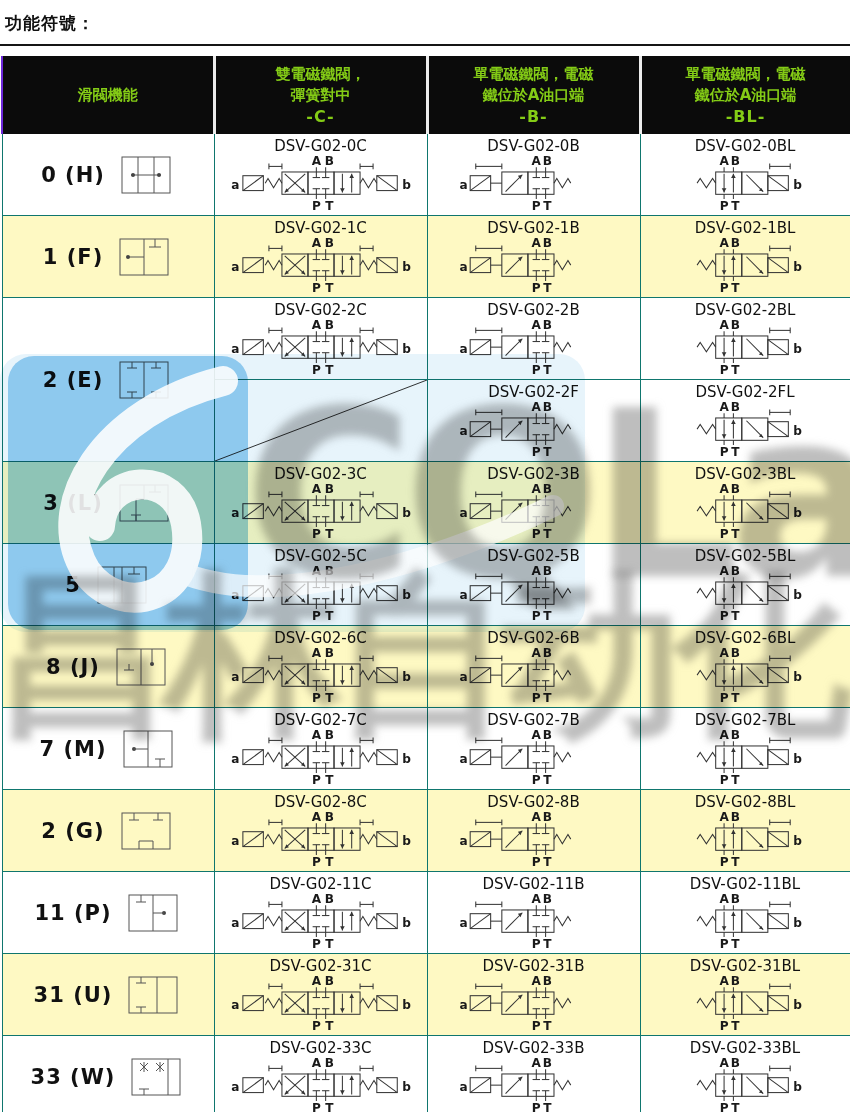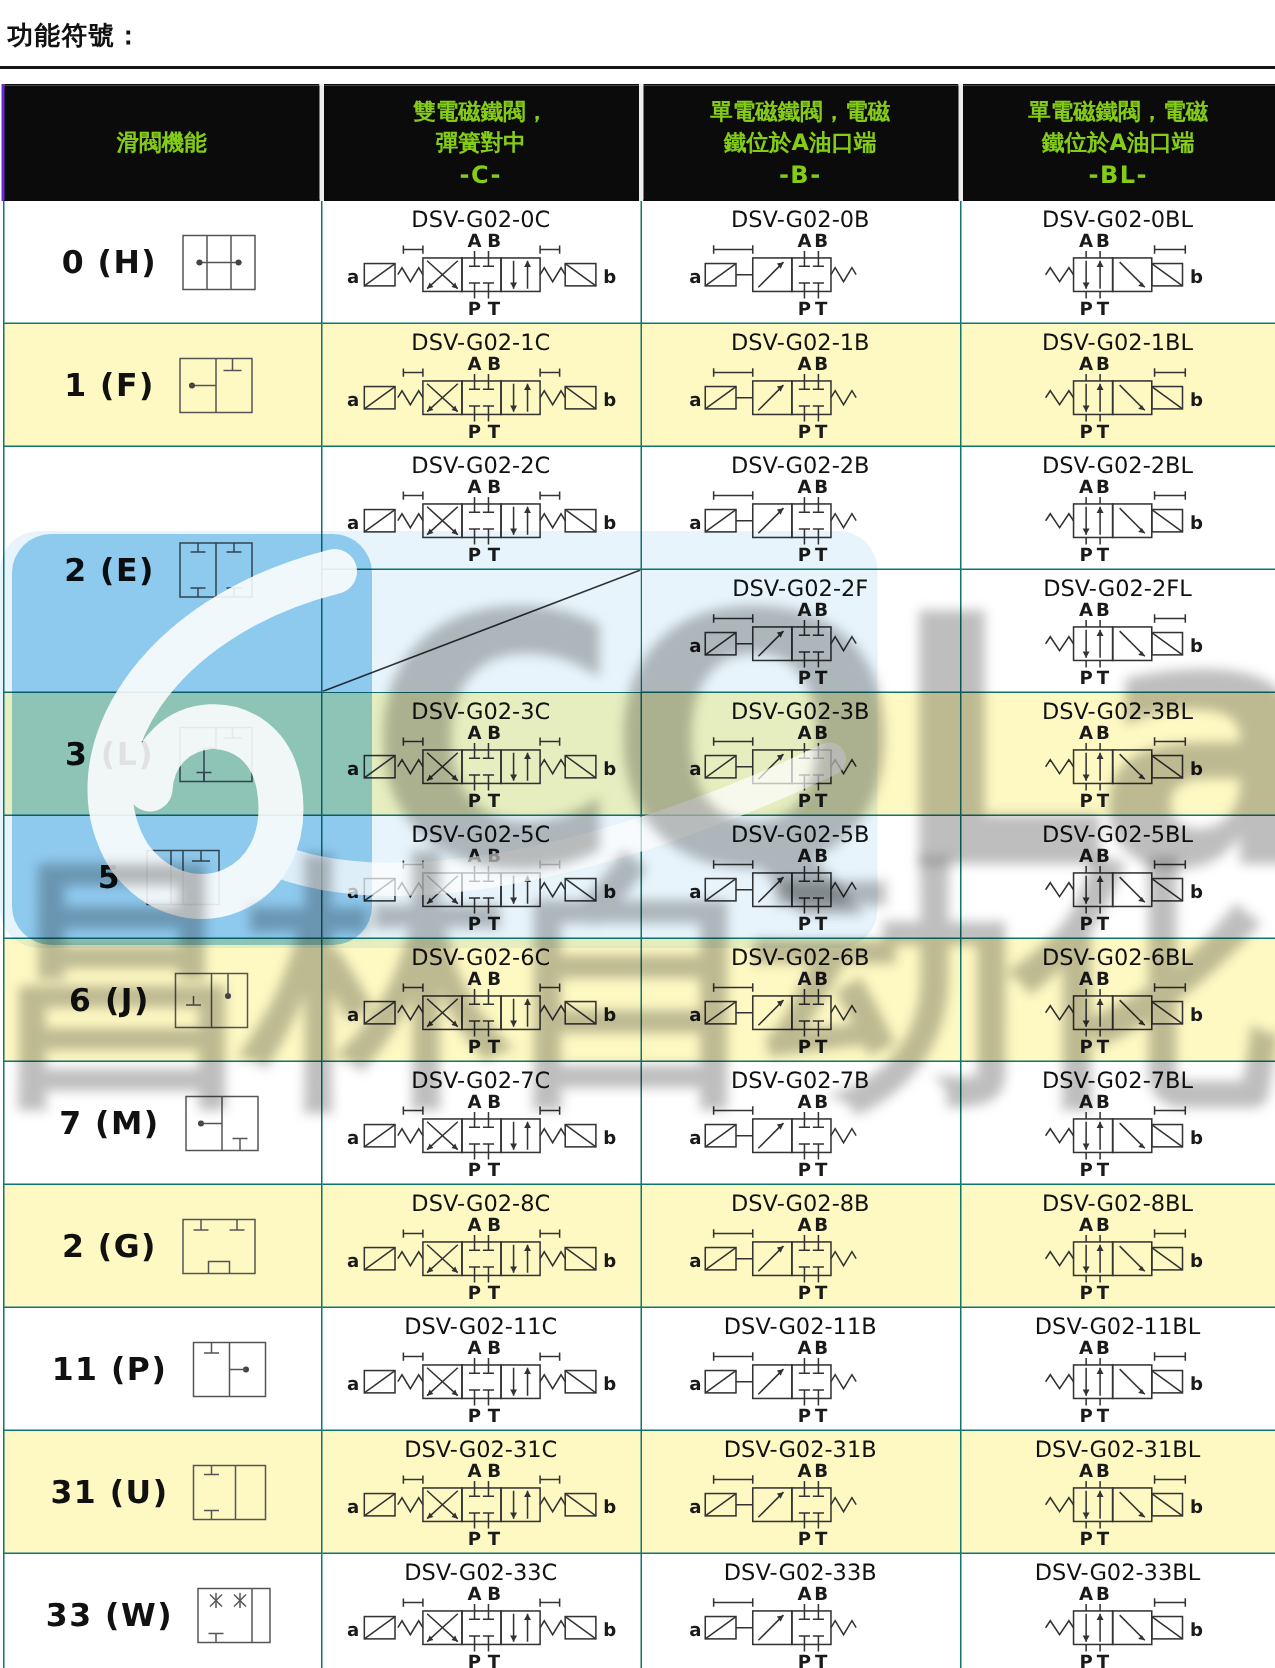--- a/index.html
+++ b/index.html
@@ -760,21 +760,21 @@
               <text x="69" y="10" text-anchor="middle">B</text>
               <text x="57" y="59" text-anchor="middle">P</text>
               <text x="69" y="59" text-anchor="middle">T</text>
               <text x="136" y="36" text-anchor="middle">b</text>
             </svg>
           </td>
         </tr>
         <tr class="shade">
           <td rowspan="1">
             <div class="fn-wrap">
-              <span class="fn-label">6 (J)</span>
+              <span class="fn-label">8 (J)</span>
               <svg class="spool" width="58" height="46" viewBox="0 0 58 46">
                 <rect x="5" y="5" width="48" height="36"></rect>
                 <line x1="29" y1="5" x2="29" y2="41"></line>
                 <line x1="17" y1="20" x2="17" y2="26"></line>
                 <line x1="12" y1="26" x2="22" y2="26"></line>
                 <circle class="dot" cx="40" cy="20" r="2"></circle>
                 <line x1="40" y1="20" x2="40" y2="5"></line>
               </svg>
             </div>
           </td>

